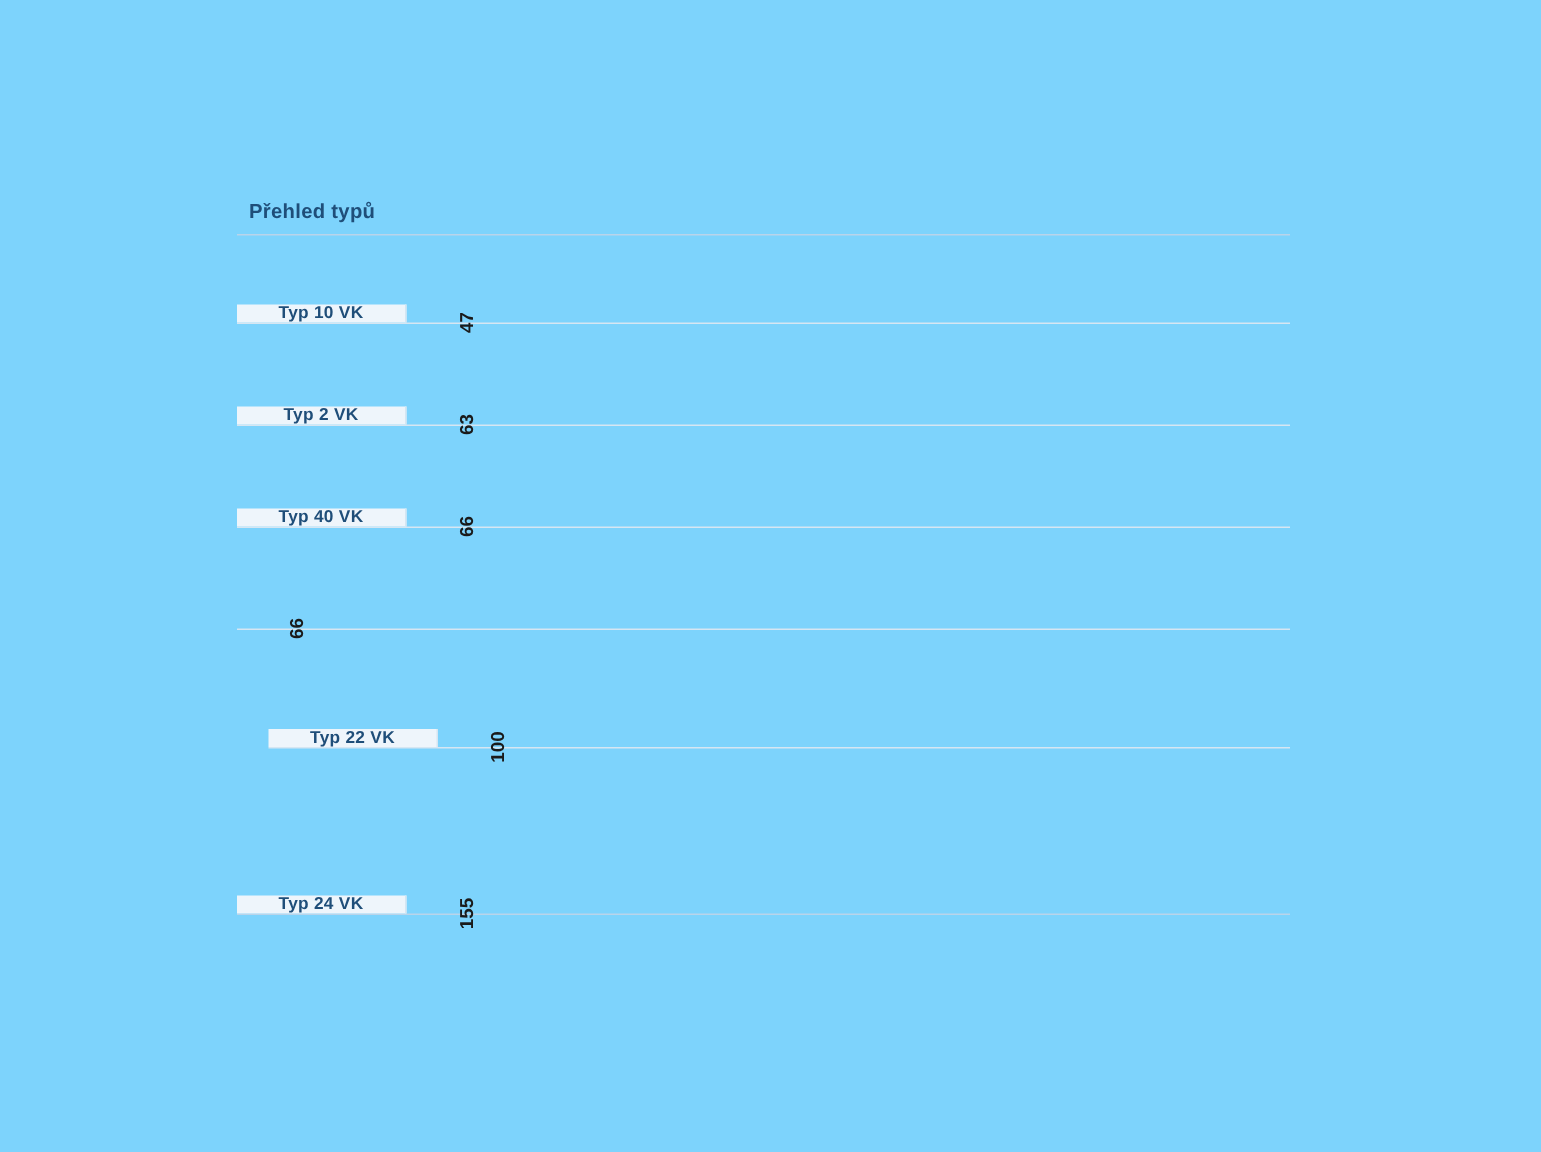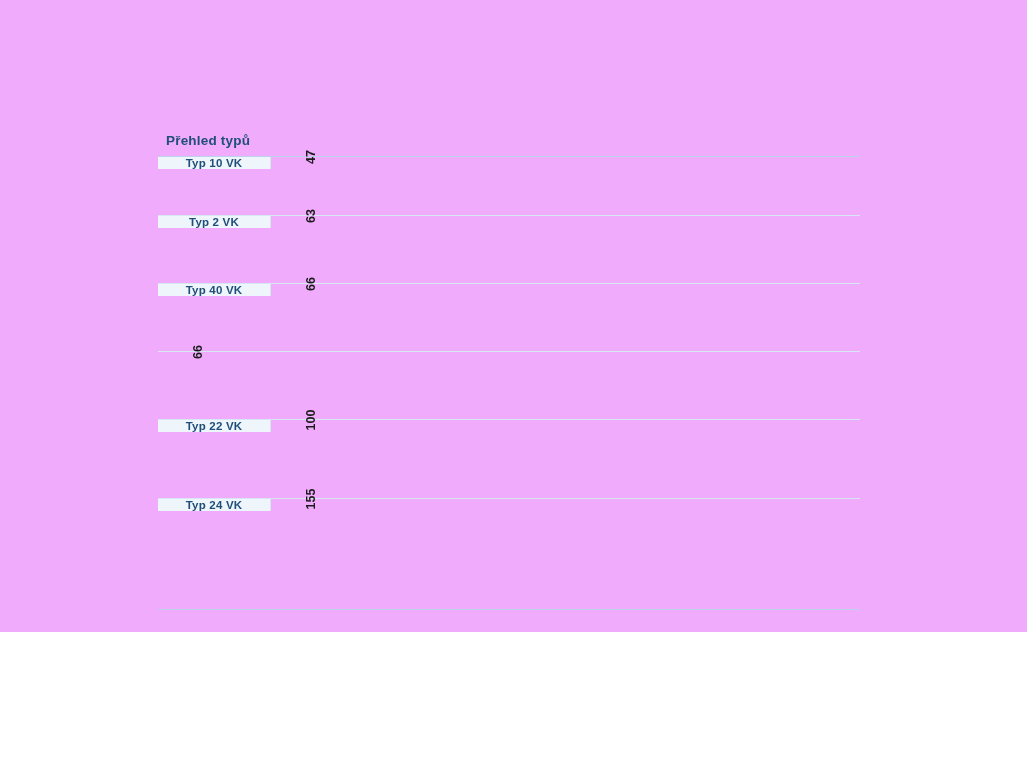--- a/index.html
+++ b/index.html
@@ -9,43 +9,43 @@
   }
   body {
     width: 1027px;
     height: 768px;
     font-family: "Liberation Sans", sans-serif;
     overflow: hidden;
   }
   .page {
     position: relative;
     width: 1027px;
-    height: 632px;
-    background: #f0abfc;
+    height: 768px;
+    background: #7dd3fc;
   }
   .panel {
     position: absolute;
     left: 158px;
     top: 130px;
     width: 702px;
   }
   .panel-title {
     font-size: 13.5px;
     font-weight: bold;
     color: #1f4e79;
     padding: 3px 0 8px 8px;
     letter-spacing: 0.2px;
   }
   .table {
     border-top: 1px solid #b9d4ea;
     border-bottom: 1px solid #b9d4ea;
   }
   .row {
     display: flex;
-    align-items: flex-start;
+    align-items: flex-end;
     border-bottom: 1px solid #d6e6f2;
     position: relative;
   }
   .row:last-child {
     border-bottom: none;
   }
   .cell-label {
     width: 112px;
     flex: 0 0 112px;
     background: #eef5fb;
@@ -90,21 +90,21 @@
   .svgwrap svg {
     display: block;
     width: 100%;
     height: 100%;
   }
   
   .h-10 { height: 58px; }
   .h-11 { height: 67px; }
   .h-20 { height: 67px; }
   .h-21 { height: 67px; }
-  .h-22 { height: 78px; }
+  .h-22 { height: 78px; margin-left: 21px; }
   .h-33 { height: 110px; }
 </style>
 </head>
 <body>
 
 <div class="page">
 
   <div class="panel">
 
     <div class="panel-title">Přehled typů</div>

